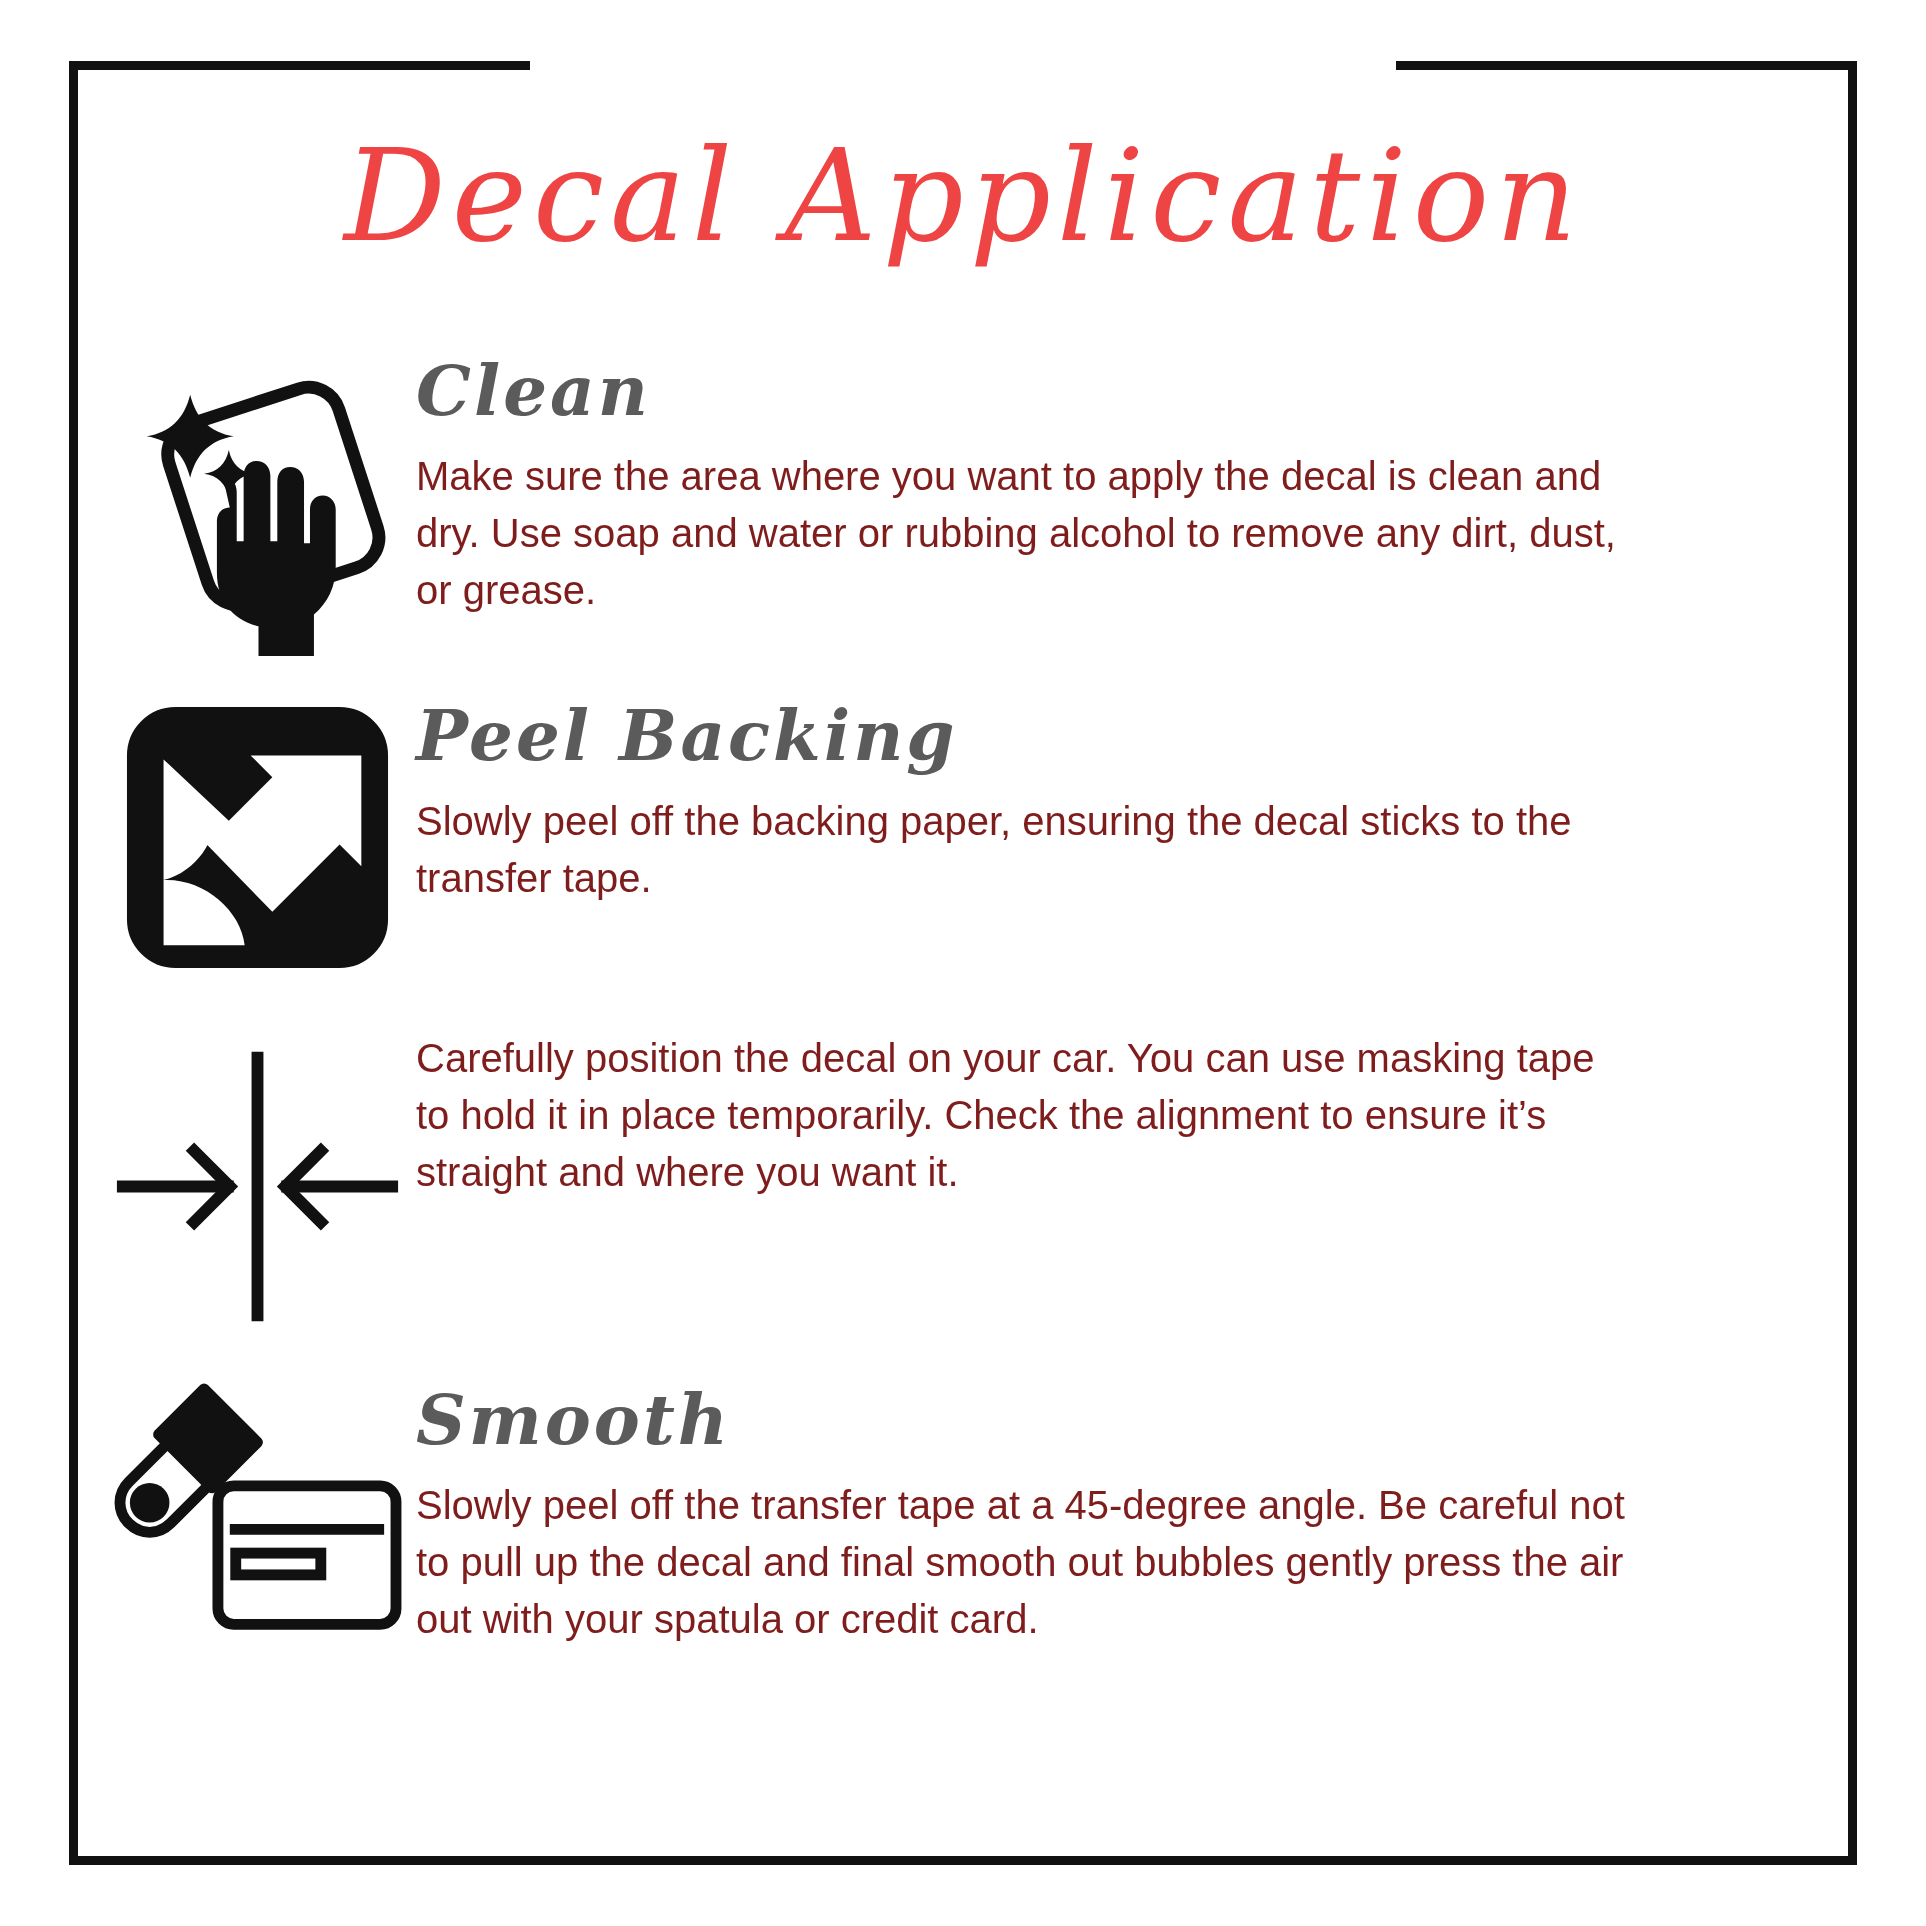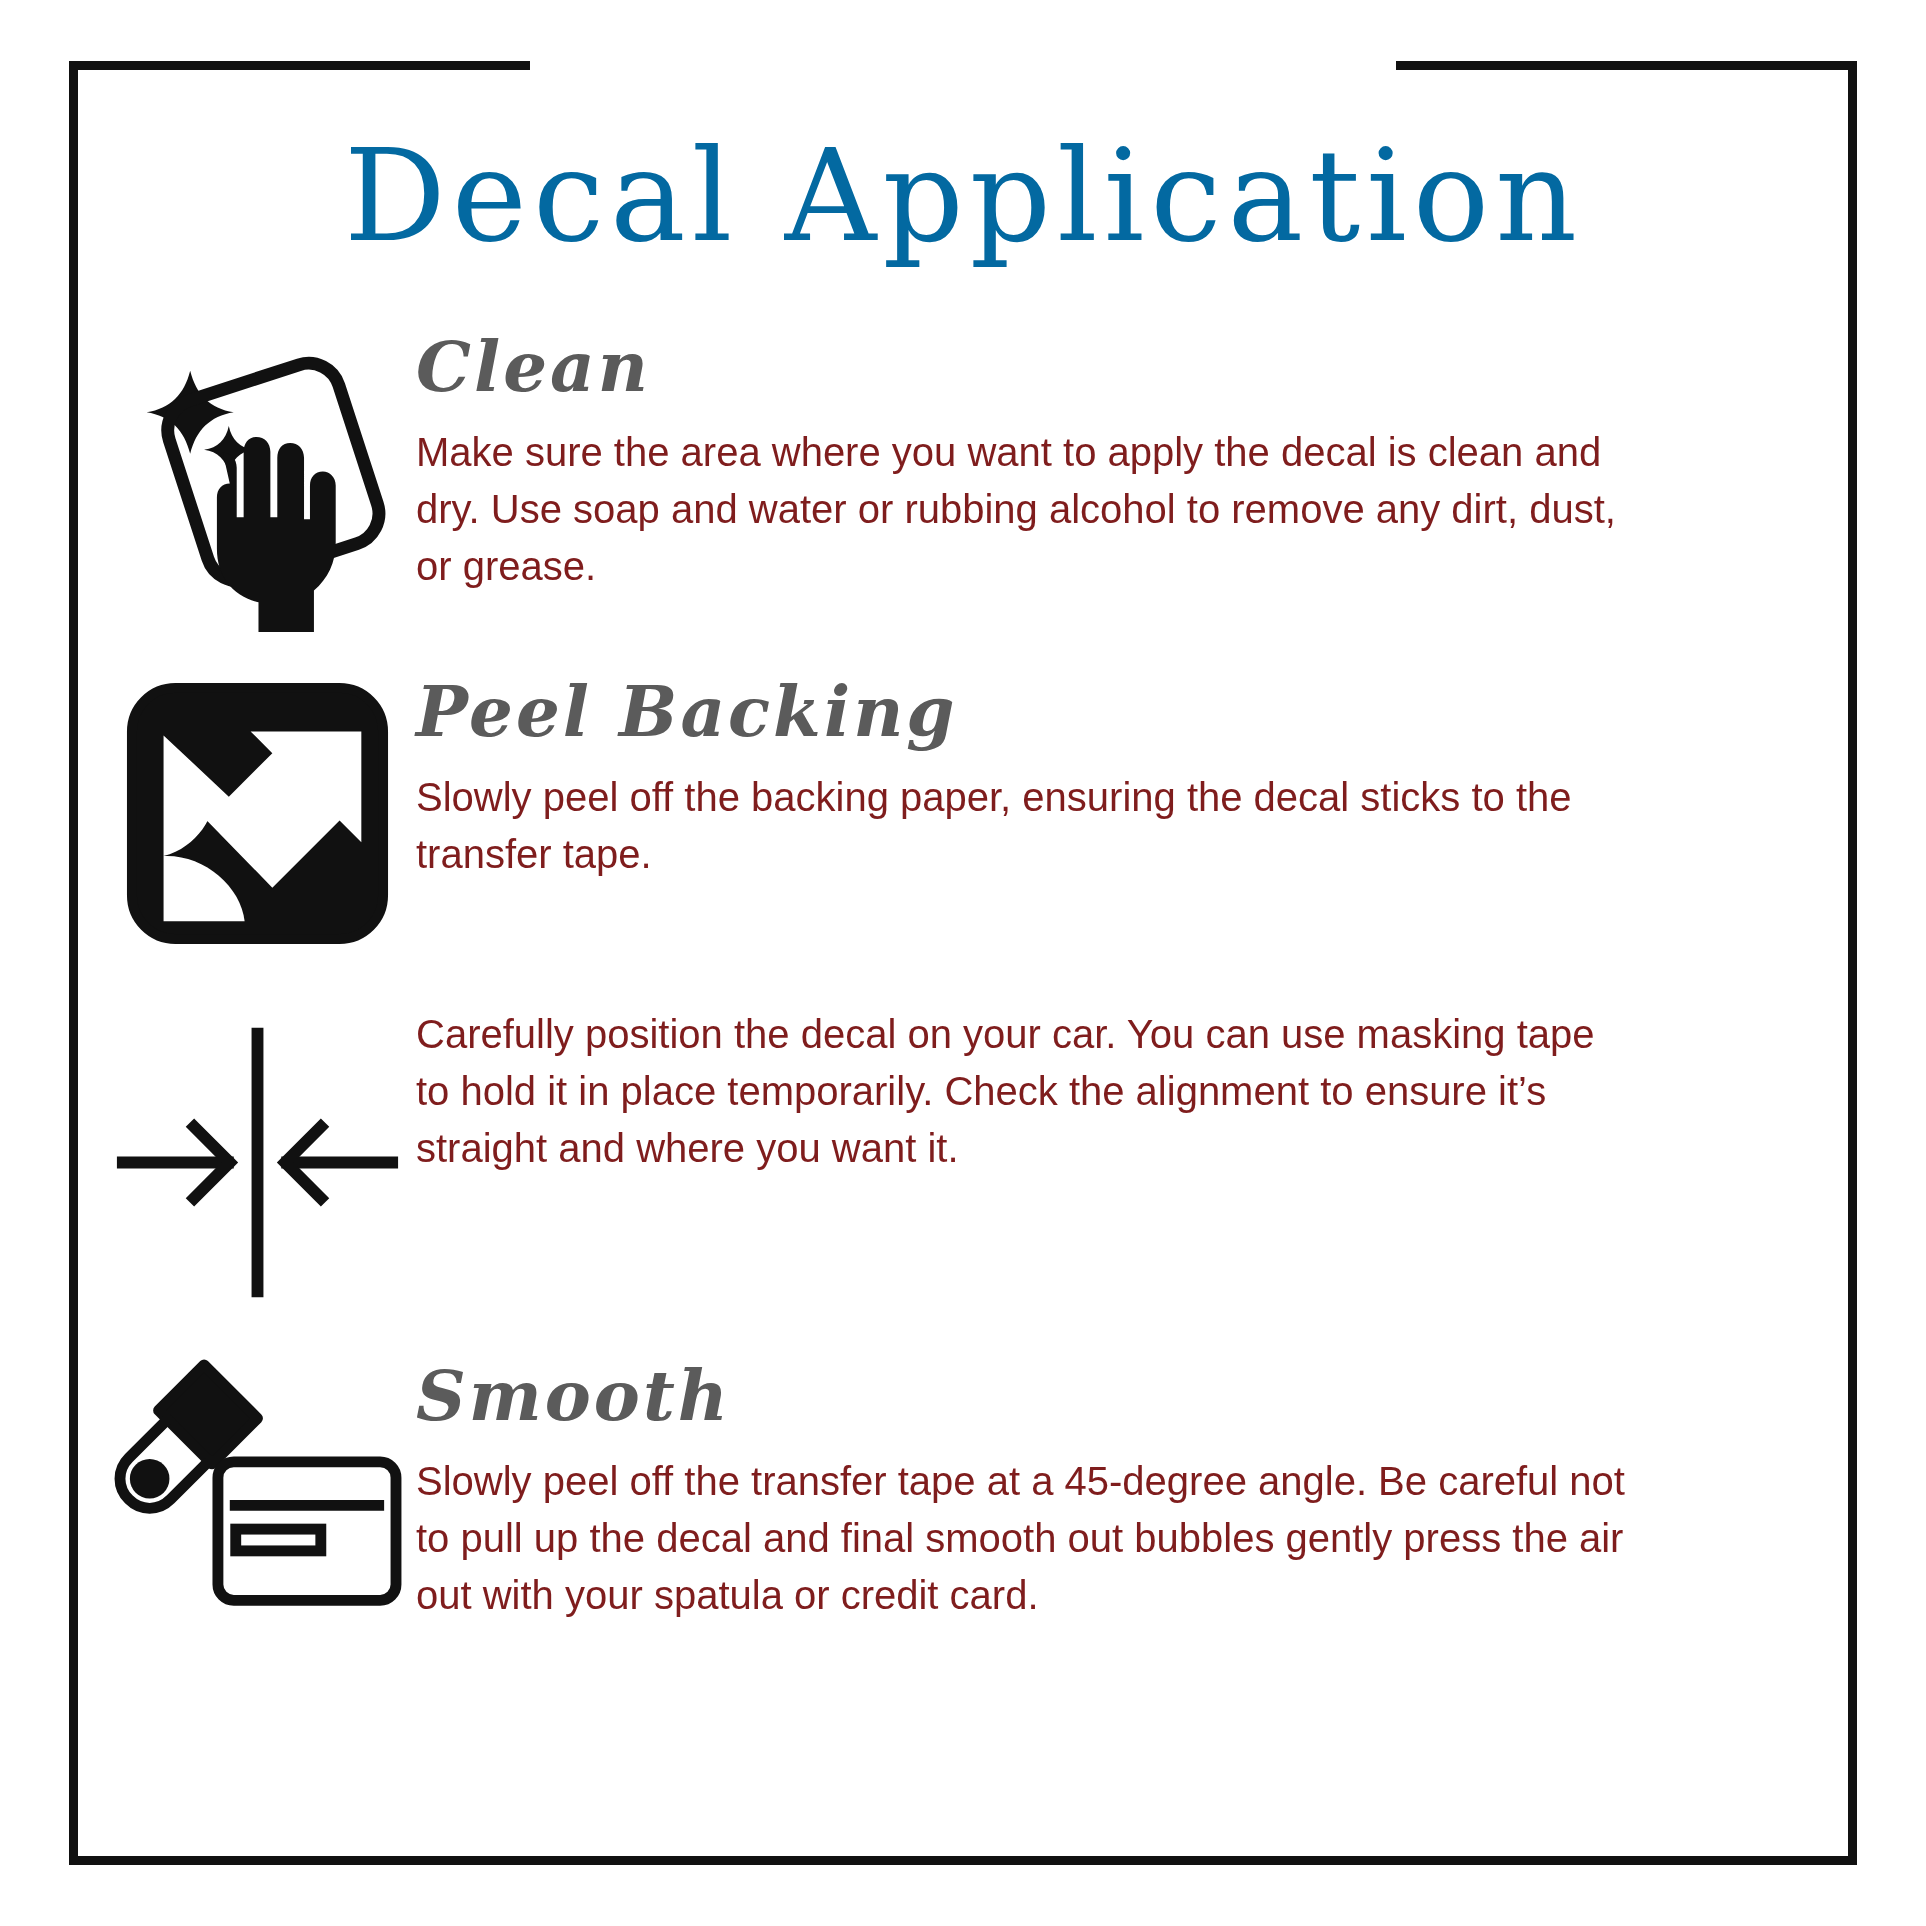--- a/index.html
+++ b/index.html
@@ -38,24 +38,25 @@
   .frame-t2 { right: 0; top: 0; width: 461px; height: 9px; }
 
   
   .title {
     position: absolute;
     left: 0;
     right: 0;
     top: 127px;
     text-align: center;
     font-family: "DejaVu Serif", serif;
+    font-style: italic;
     font-weight: 400;
     font-size: 127px;
     letter-spacing: 6px;
-    color: #0369a1;
+    color: #ef4444;
     line-height: 1.1;
     white-space: nowrap;
   }
 
   
   .steps {
     position: absolute;
     left: 99px;
     top: 327px;
     width: 1742px;
@@ -91,21 +92,21 @@
   .step-text {
     font-family: "Liberation Sans", sans-serif;
     font-size: 40px;
     line-height: 1.42;
     color: #7f1d1d;
     margin: 0;
     max-width: 1218px;
   }
 
   
-  .step-clean   { margin-bottom: 40px; }
+  .step-clean   { margin-bottom: 40px; margin-top: 24px; }
   .step-peel    { margin-bottom: 59px; }
   .step-align   { margin-bottom: 36px; }
   .step-smooth  { margin-bottom: 0; align-items: center; }
 
   svg { display: block; }
 </style>
 </head>
 <body>
 
 <div class="frame">

